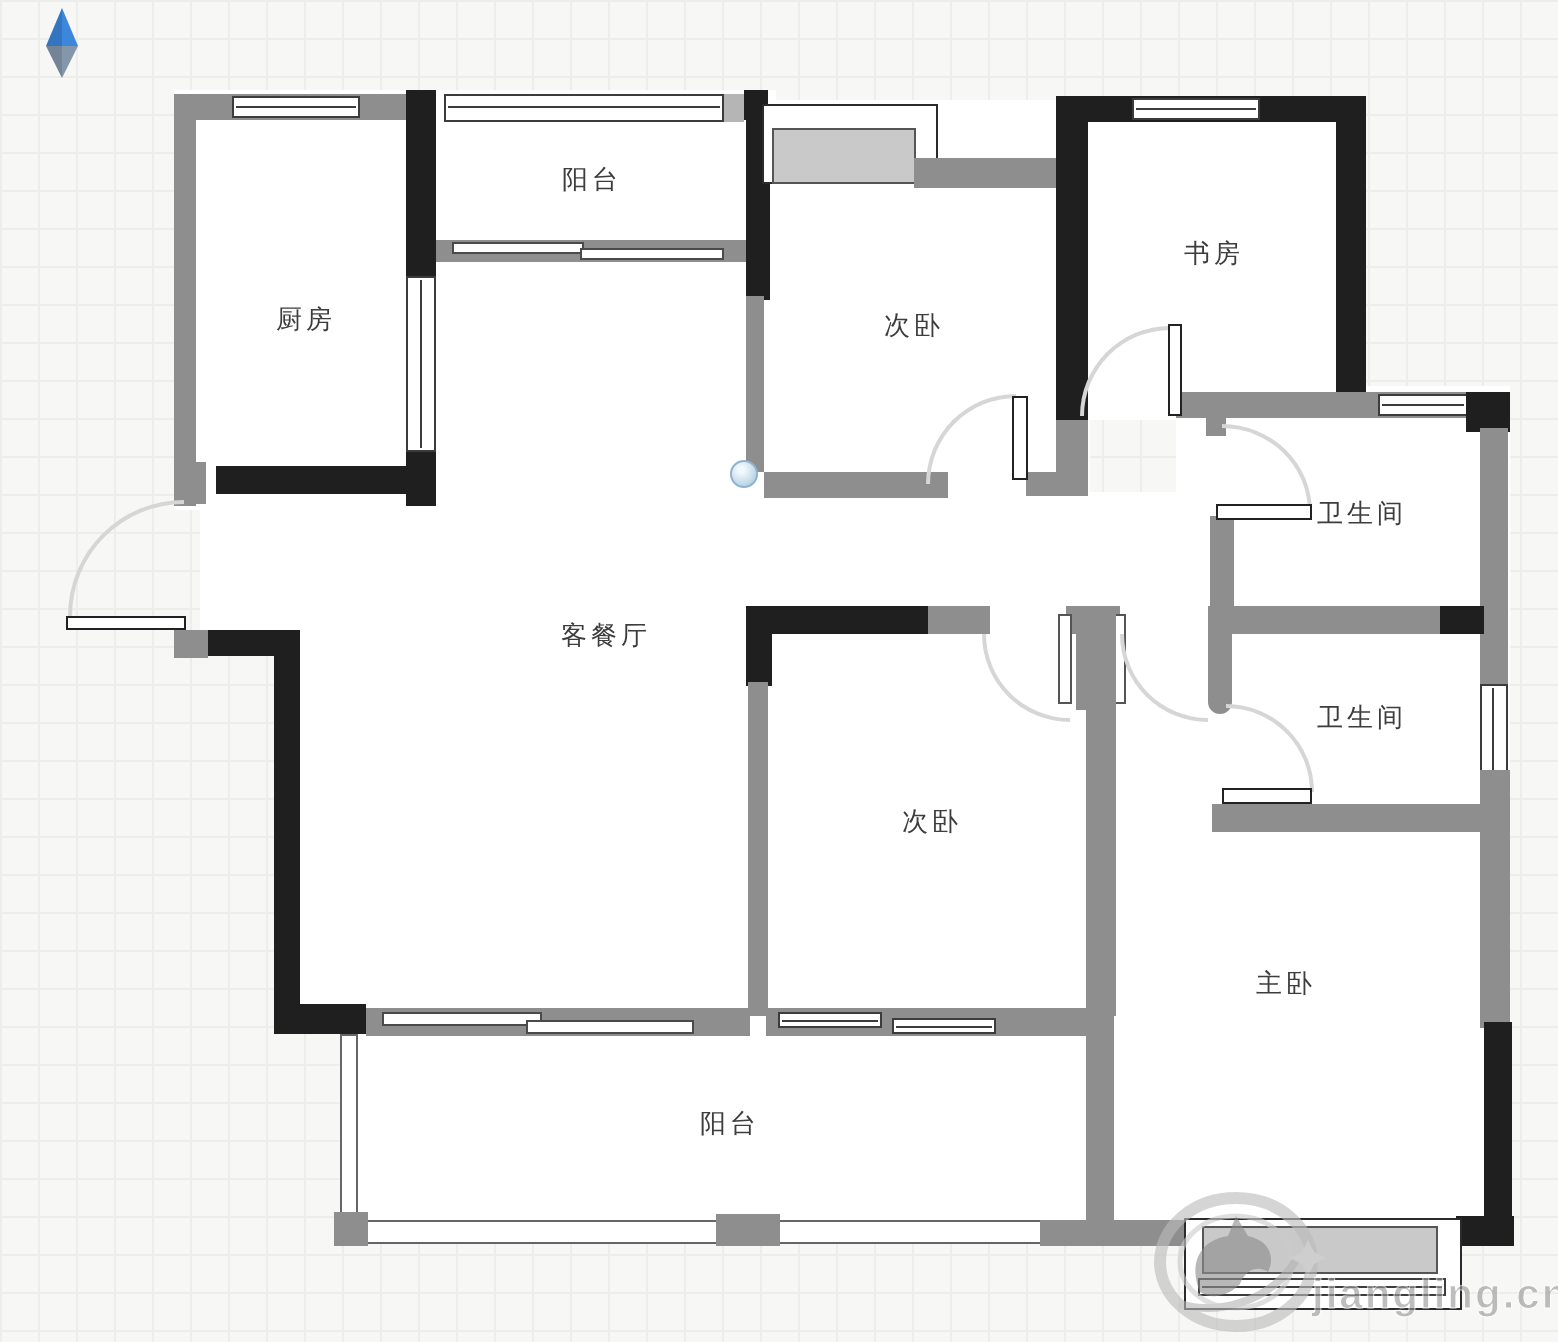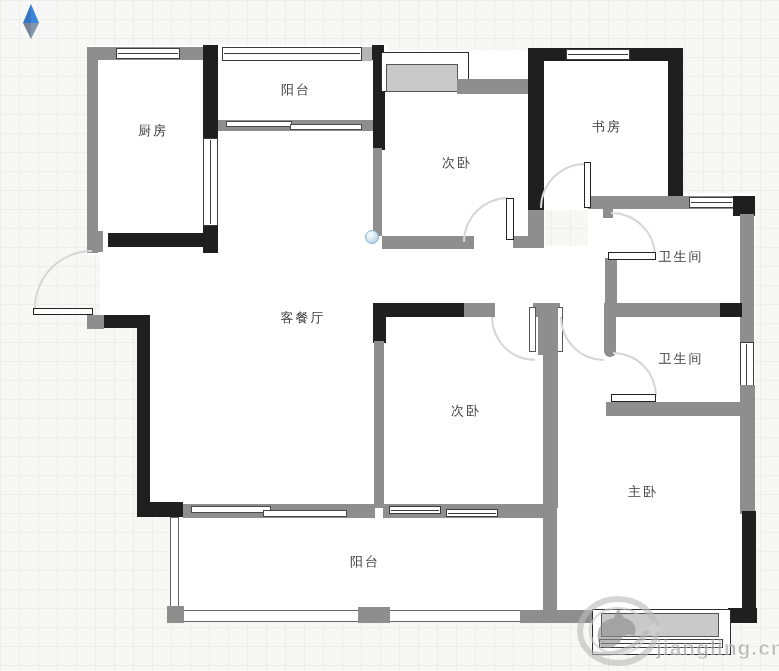--- a/index.html
+++ b/index.html
@@ -144,21 +144,21 @@
   <div class="rail" style="left:170px;top:517px;width:9px;height:93px"></div>
   <div class="rail" style="left:176px;top:610px;width:350px;height:12px"></div>
   <div class="w g" style="left:167px;top:606px;width:17px;height:17px"></div>
   <div class="w g" style="left:358px;top:607px;width:32px;height:16px"></div>
   <div class="w g" style="left:520px;top:610px;width:76px;height:13px"></div>
 
   <div class="bay-outer" style="left:592px;top:609px;width:139px;height:46px"></div>
   <div class="bay-inner" style="left:601px;top:613px;width:118px;height:24px"></div>
   <div class="win h" style="left:599px;top:639px;width:124px;height:9px"></div>
 
-  <div class="label" style="left:153px;top:131px">厨房</div>
+  <div class="label" style="left:153px;top:160px">厨房</div>
   <div class="label" style="left:296px;top:90px">阳台</div>
   <div class="label" style="left:457px;top:163px">次卧</div>
   <div class="label" style="left:607px;top:127px">书房</div>
   <div class="label" style="left:681px;top:257px">卫生间</div>
   <div class="label" style="left:681px;top:359px">卫生间</div>
   <div class="label" style="left:303px;top:318px">客餐厅</div>
   <div class="label" style="left:466px;top:411px">次卧</div>
   <div class="label" style="left:643px;top:492px">主卧</div>
   <div class="label" style="left:365px;top:562px">阳台</div>
 

